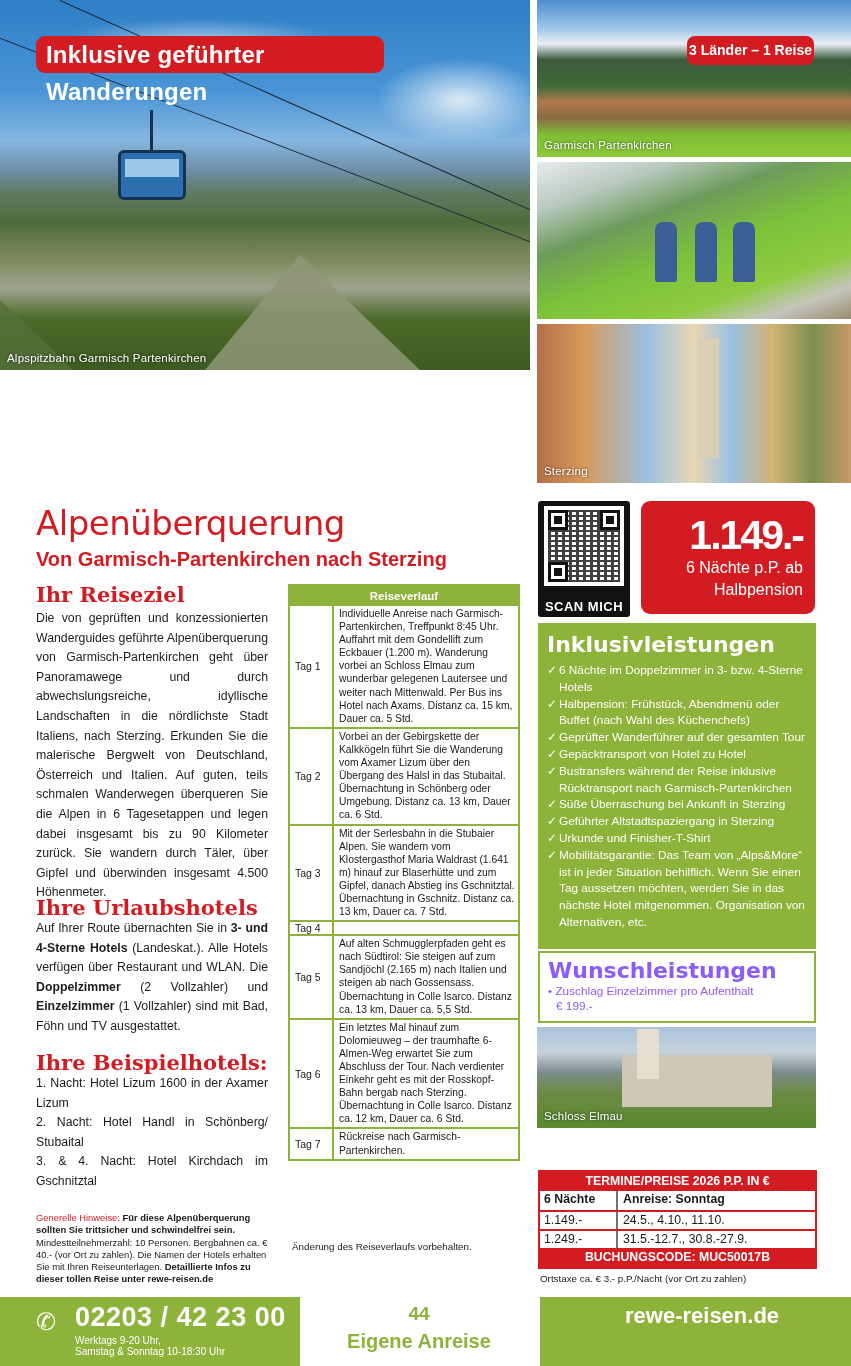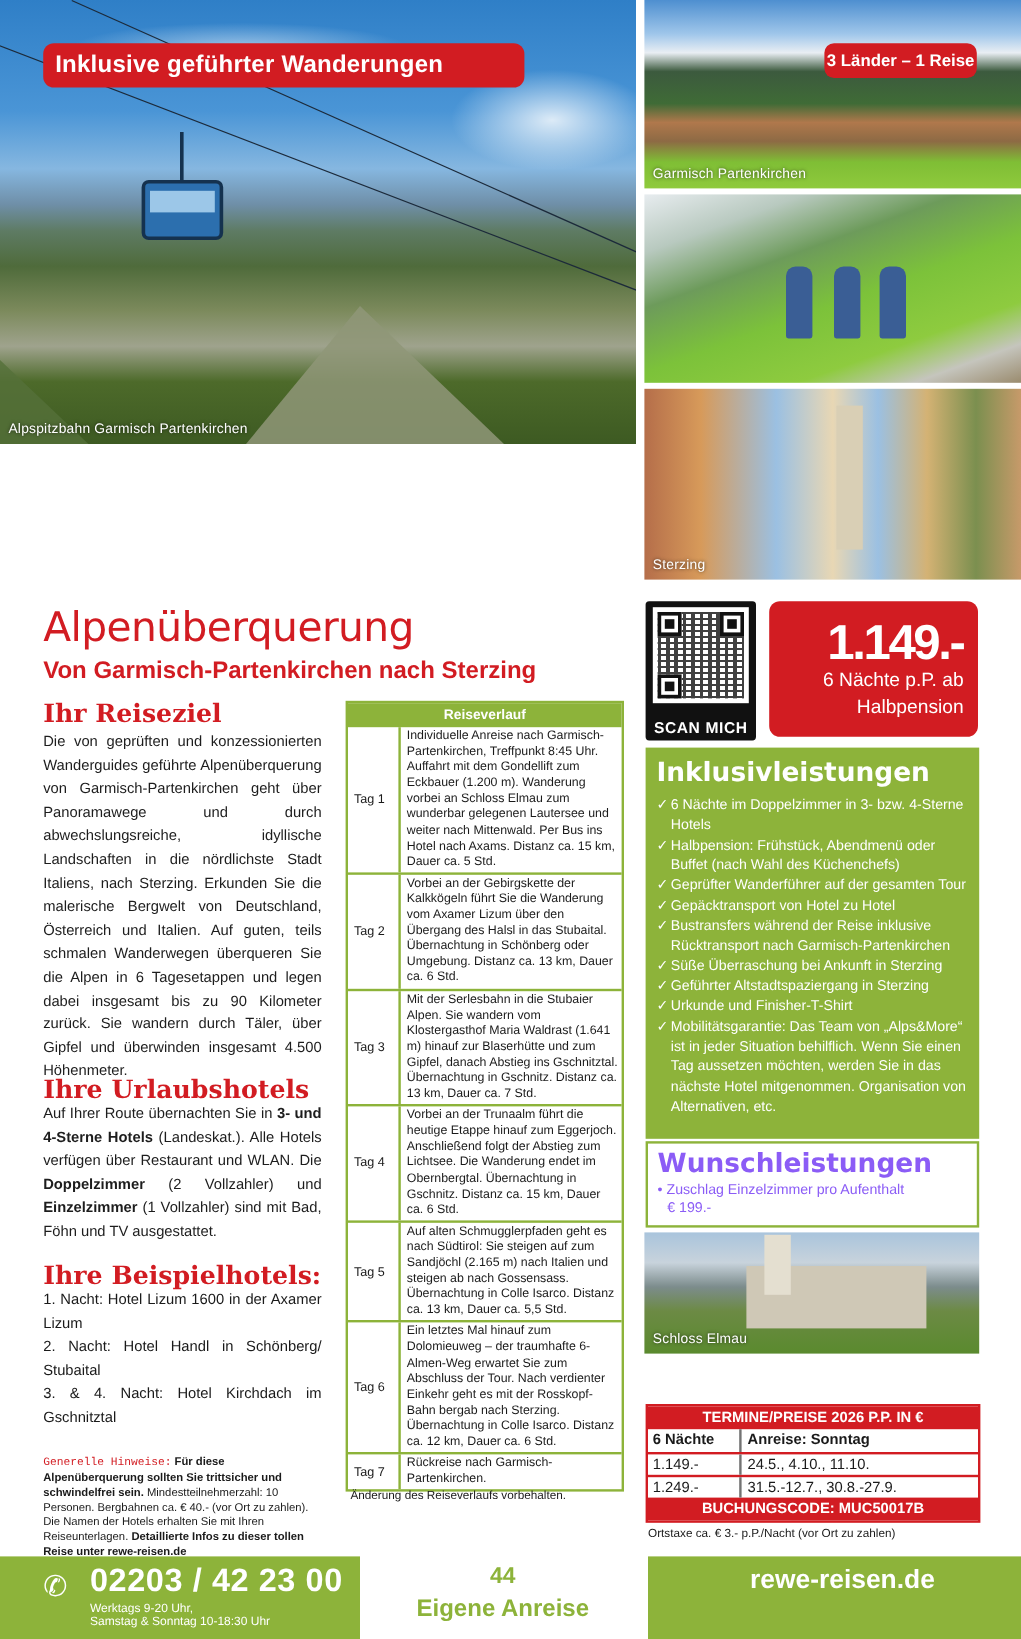--- a/index.html
+++ b/index.html
@@ -36,39 +36,39 @@
   #photo-sterzing { left: 537px; top: 324px; width: 314px; height: 159px;
     background: linear-gradient(90deg, #b56e4a 0%, #d79a5a 15%, #9bc0e2 35%, #e8d7b4 50%, #9bc0e2 62%, #d4b274 75%, #7b8f4f 88%, #c79a6a 100%); }
   #photo-sterzing .tower { position: absolute; left: 160px; top: 14px; width: 22px; height: 120px; background: #d9cfb5; }
   #photo-elmau { left: 537px; top: 1027px; width: 279px; height: 101px;
     background: linear-gradient(180deg, #a9c4dc 0%, #c8d3dc 25%, #7c8c8c 45%, #6c8a44 65%, #5a8a2e 100%); }
   #photo-elmau .castle { position: absolute; left: 85px; top: 28px; width: 150px; height: 52px; background: #cfc8b6; }
   #photo-elmau .castle-tower { position: absolute; left: 100px; top: 2px; width: 22px; height: 50px; background: #e4dfd0; }
 
   
   .badge-red { position: absolute; background: #d21c22; color: #fff; font-weight: bold; border-radius: 9px; }
-  #badge-tour { left: 36px; top: 36px; width: 401px; height: 37px; font-size: 20px; line-height: 37px; padding-left: 10px; letter-spacing: .2px; }
+  #badge-tour { left: 36px; top: 36px; width: 348px; height: 37px; font-size: 24px; line-height: 37px; padding-left: 10px; letter-spacing: .2px; }
   #badge-countries { left: 687px; top: 36px; width: 127px; height: 29px; font-size: 14px; line-height: 29px; text-align: center; border-radius: 8px; }
 
   
   #title-main { left: 36px; top: 503px; font-size: 34px; color: #d21c22; letter-spacing: -.5px; font-family: "DejaVu Sans", sans-serif; }
   #subtitle { left: 36px; top: 548px; font-size: 20px; color: #d21c22; font-weight: bold; }
 
   .sec-head { position: absolute; color: #d21c22; font-weight: bold; font-size: 21px; font-family: "DejaVu Serif", serif; }
   #h-reiseziel { left: 36px; top: 582px; }
   #h-urlaubshotels { left: 36px; top: 895px; }
   #h-beispielhotels { left: 36px; top: 1050px; }
 
   .body-text { position: absolute; font-size: 12.3px; line-height: 19.6px; text-align: justify; color: #1d1d1d; }
   #p-reiseziel { left: 36px; top: 609px; width: 232px; }
   #p-urlaubshotels { left: 36px; top: 919px; width: 232px; }
   #list-beispiel { left: 36px; top: 1074px; width: 232px; font-size: 12.3px; line-height: 19.6px; }
   #list-beispiel div { text-align: justify; }
   #notes { left: 36px; top: 1212px; width: 232px; font-size: 9.4px; line-height: 12.3px; }
-  #notes .red { color: #d21c22; font-family: Liberation Mono, monospace; }
+  #notes .red { color: #d21c22; }
   b { font-weight: bold; }
 
   
   #itinerary { position: absolute; left: 288px; top: 584px; width: 232px; border: 2px solid #8db33a; border-collapse: collapse; }
   #itinerary .ihead { background: #8db33a; color: #fff; font-weight: bold; text-align: center; font-size: 11.5px; height: 20px; line-height: 20px; }
   #itinerary .irow { display: flex; border-top: 2px solid #8db33a; }
   #itinerary .iday { width: 44px; font-size: 10.5px; display: flex; align-items: center; padding-left: 5px; border-right: 2px solid #8db33a; }
   #itinerary .idesc { flex: 1; font-size: 10.3px; line-height: 13.1px; padding: 1px 3px 2px 5px; }
   #itin-note { left: 292px; top: 1241px; font-size: 9.8px; }
 
@@ -180,21 +180,20 @@
   <div class="irow">
     <div class="iday">Tag 2</div>
     <div class="idesc">Vorbei an der Gebirgskette der Kalkkögeln führt Sie die Wanderung vom Axamer Lizum über den Übergang des Halsl in das Stubaital. Übernachtung in Schönberg oder Umgebung. Distanz ca. 13 km, Dauer ca. 6 Std.</div>
   </div>
   <div class="irow">
     <div class="iday">Tag 3</div>
     <div class="idesc">Mit der Serlesbahn in die Stubaier Alpen. Sie wandern vom Klostergasthof Maria Waldrast (1.641 m) hinauf zur Blaserhütte und zum Gipfel, danach Abstieg ins Gschnitztal. Übernachtung in Gschnitz. Distanz ca. 13 km, Dauer ca. 7 Std.</div>
   </div>
   <div class="irow">
     <div class="iday">Tag 4</div>
-    <div class="idesc">Vorbei an der Trunaalm führt die heutige Etappe hinauf zum Eggerjoch. Anschließend folgt der Abstieg zum Lichtsee. Die Wanderung endet im Obernbergtal. Übernachtung in Gschnitz. Distanz ca. 15 km, Dauer ca. 6 Std.</div>
   </div>
   <div class="irow">
     <div class="iday">Tag 5</div>
     <div class="idesc">Auf alten Schmugglerpfaden geht es nach Südtirol: Sie steigen auf zum Sandjöchl (2.165 m) nach Italien und steigen ab nach Gossensass. Übernachtung in Colle Isarco. Distanz ca. 13 km, Dauer ca. 5,5 Std.</div>
   </div>
   <div class="irow">
     <div class="iday">Tag 6</div>
     <div class="idesc">Ein letztes Mal hinauf zum Dolomieuweg – der traumhafte 6-Almen-Weg erwartet Sie zum Abschluss der Tour. Nach verdienter Einkehr geht es mit der Rosskopf-Bahn bergab nach Sterzing. Übernachtung in Colle Isarco. Distanz ca. 12 km, Dauer ca. 6 Std.</div>
   </div>
   <div class="irow">

